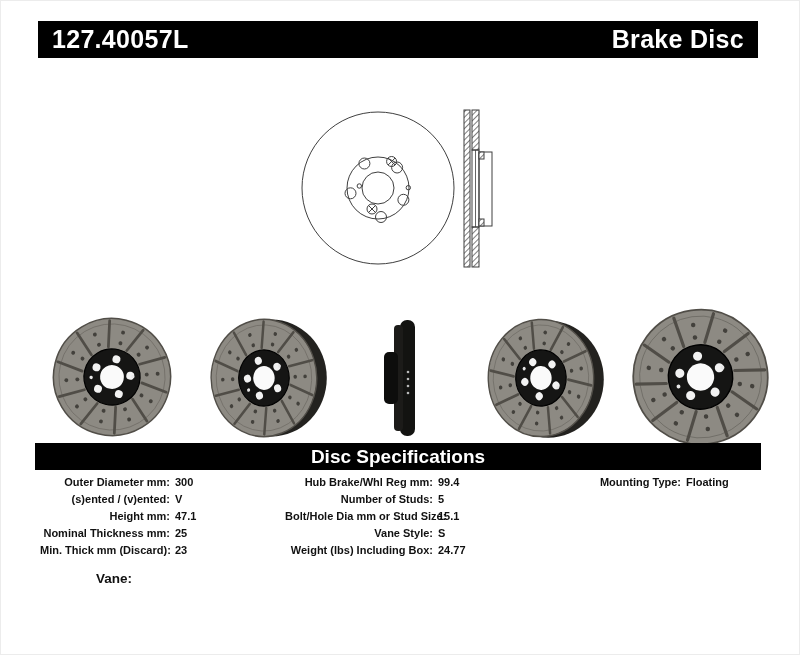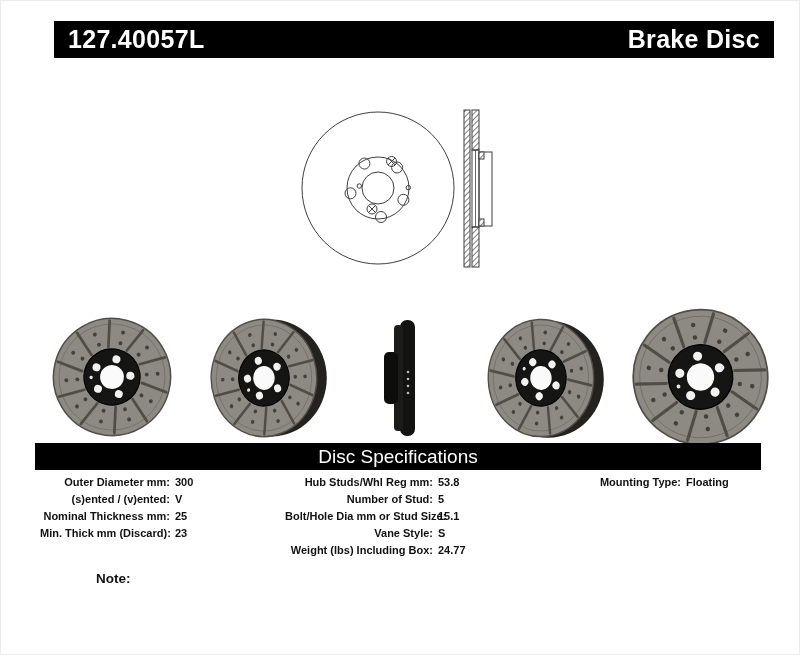--- a/index.html
+++ b/index.html
@@ -4,33 +4,33 @@
 <style>
   html,body{margin:0;padding:0;}
   body{
     width:800px;height:655px;background:#ffffff;position:relative;overflow:hidden;
     font-family:"Liberation Sans",sans-serif;color:#111;
     box-shadow:inset 0 0 0 1px #ececec;
   }
   .title-bar{
     position:absolute;left:38px;top:21px;width:692px;height:37px;padding:0 14px;
     background:#000;color:#fff;display:flex;justify-content:space-between;align-items:center;
-    font-size:25px;font-weight:bold;letter-spacing:.3px;margin-left:16px;
+    font-size:25px;font-weight:bold;letter-spacing:.3px;
   }
   .drawing-area{position:absolute;left:293px;top:90px;width:218px;height:198px;}
   .photos-row .photo{position:absolute;}
   #photo-1{left:51px;top:316px;width:122px;height:122px;}
   #photo-2{left:206px;top:317px;width:122px;height:122px;}
   #photo-3{left:372px;top:317px;width:54px;height:122px;}
   #photo-4{left:483px;top:317px;width:122px;height:122px;}
   #photo-5{left:630px;top:307px;width:141px;height:140px;}
   .photo svg{width:100%;height:100%;display:block;}
   .spec-bar{
     position:absolute;left:35px;top:443px;width:726px;height:27px;background:#000;
-    color:#fff;font-size:19px;font-weight:normal;text-align:center;line-height:27px;
+    color:#fff;font-size:19px;font-weight:bold;text-align:center;line-height:27px;
   }
   .spec-col{position:absolute;top:474px;font-size:11px;font-weight:bold;line-height:17px;}
   .spec-row{display:flex;white-space:nowrap;}
   .spec-label{text-align:right;}
   .spec-value{padding-left:5px;text-align:center;}
   #col-left{left:40px;}   #col-left  .spec-label{width:130px;}
   #col-mid{left:285px;}   #col-mid   .spec-label{width:148px;}
   #col-right{left:584px;} #col-right .spec-label{width:97px;}
   .note{position:absolute;left:96px;top:571px;font-size:13.5px;font-weight:bold;}
 </style>
@@ -166,36 +166,40 @@
 <div class="spec-col" id="col-left">
   <div class="spec-row">
     <span class="spec-label">Outer Diameter mm:</span>
     <span class="spec-value">300</span>
   </div>
   <div class="spec-row">
     <span class="spec-label">(s)ented / (v)ented:</span>
     <span class="spec-value">V</span>
   </div>
   <div class="spec-row">
+    <span class="spec-label">Height mm:</span>
+    <span class="spec-value">47.1</span>
+  </div>
+  <div class="spec-row">
     <span class="spec-label">Nominal Thickness mm:</span>
     <span class="spec-value">25</span>
   </div>
   <div class="spec-row">
     <span class="spec-label">Min. Thick mm (Discard):</span>
     <span class="spec-value">23</span>
   </div>
 </div>
 
 <div class="spec-col" id="col-mid">
   <div class="spec-row">
-    <span class="spec-label">Hub Studs/Whl Reg mm:</span>
-    <span class="spec-value">53.8</span>
-  </div>
-  <div class="spec-row">
-    <span class="spec-label">Number of Stud:</span>
+    <span class="spec-label">Hub Brake/Whl Reg mm:</span>
+    <span class="spec-value">99.4</span>
+  </div>
+  <div class="spec-row">
+    <span class="spec-label">Number of Studs:</span>
     <span class="spec-value">5</span>
   </div>
   <div class="spec-row">
     <span class="spec-label">Bolt/Hole Dia mm or Stud Size:</span>
     <span class="spec-value">15.1</span>
   </div>
   <div class="spec-row">
     <span class="spec-label">Vane Style:</span>
     <span class="spec-value">S</span>
   </div>
@@ -205,13 +209,13 @@
   </div>
 </div>
 
 <div class="spec-col" id="col-right">
   <div class="spec-row">
     <span class="spec-label">Mounting Type:</span>
     <span class="spec-value">Floating</span>
   </div>
 </div>
 
-<div class="note">Note:</div>
+<div class="note">Vane:</div>
 
 </body></html>

